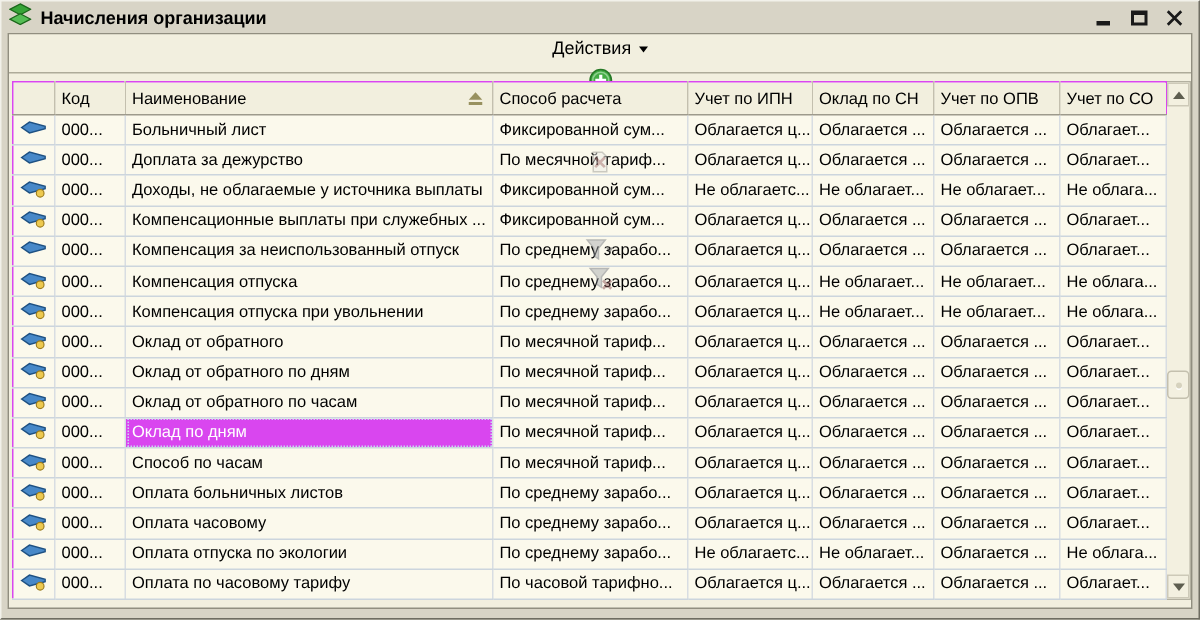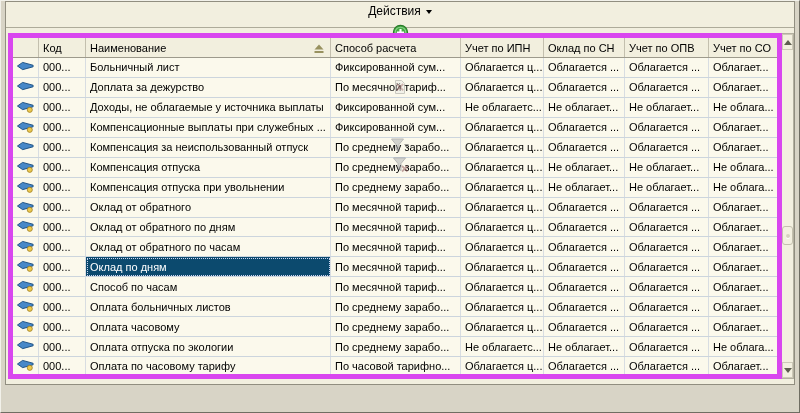--- a/index.html
+++ b/index.html
@@ -29,40 +29,62 @@
   .toolbar{height:26px;display:flex;align-items:center;padding:0 4px;gap:2px;border-bottom:1px solid #aeab9a;background:#f2efdf;flex-direction:column;}
   .tb-text{display:flex;align-items:center;gap:5px;font-size:12px;color:#000;background:none;border:none;padding:2px 5px;font-family:"Liberation Sans",sans-serif;cursor:default;}
   .caret{width:0;height:0;border-left:3.5px solid transparent;border-right:3.5px solid transparent;border-top:4px solid #000;margin-top:2px;}
   .tbtn{width:23px;height:22px;display:flex;align-items:center;justify-content:center;background:none;border:none;padding:0;cursor:default;}
   .tbtn.disabled{opacity:.5;filter:grayscale(55%);}
   .tb-sep{width:0;height:18px;border-left:1px solid #aca995;border-right:1px solid #fcfbf4;margin:0 3px;}
   .sum-lbl{font-size:14px;font-weight:bold;color:#23309a;line-height:1;}
   .sum-sub{font-size:10px;font-weight:bold;color:#7a5fd0;}
   
   .table-wrap{display:flex;margin:5px 0 0 2px;height:346px;}
-  table.list{border-collapse:collapse;table-layout:fixed;width:769px;background:#fbf9ec;border:5px solid #d946ef;font-size:11px;color:#000;}
+  table.list{border-collapse:collapse;table-layout:fixed;width:769px;background:#fbf9ec;border:1px solid #d946ef;font-size:11px;color:#000;}
   th{height:22px;background:#f2efde;border-right:1px solid #c3bfae;border-bottom:1px solid #9d9a8c;font-weight:normal;text-align:left;padding:0 4px;white-space:nowrap;overflow:hidden;position:relative;}
   td{height:18px;border-right:1px solid #d8dde2;border-bottom:1px solid #ccd5dd;padding:0 4px;white-space:nowrap;overflow:hidden;}
   td.c-icon{padding:0;text-align:center;vertical-align:middle;}
-  td.selected{background:#0c4a6e;color:#fff;outline:1px dotted #ccd5f2;outline-offset:-2px;}
+  td.selected{background:#d946ef;color:#fff;outline:1px dotted #ccd5f2;outline-offset:-2px;}
   .sort-glyph{position:absolute;right:5px;top:6px;}
   
   .vscroll{width:17px;height:346px;background:#f3f0e0;border:1px solid #b3b0a0;border-left:none;display:flex;flex-direction:column;}
   .sb-btn{height:16px;display:flex;align-items:center;justify-content:center;background:#f3f0e0;border:1px solid #cdc9b8;}
   .tri-up{width:0;height:0;border-left:4px solid transparent;border-right:4px solid transparent;border-bottom:5px solid #5e5e50;}
   .tri-down{width:0;height:0;border-left:4px solid transparent;border-right:4px solid transparent;border-top:5px solid #5e5e50;}
   .sb-track{flex:1;position:relative;}
   .sb-thumb{position:absolute;left:0px;right:0px;top:176px;height:19px;background:#f3f0e0;border:1px solid #c4c0ae;border-radius:3px;}
   .sb-thumb::after{content:"";position:absolute;left:50%;top:50%;width:4px;height:4px;margin:-2px 0 0 -2px;border-radius:50%;background:#d6d2be;box-shadow:0 1px 0 #fff;}
 </style>
 </head>
 <body>
 
 <div class="window">
 
+  <div class="titlebar">
+    <span>
+      <svg width="15" height="15" viewBox="0 0 16 16">
+        <polygon points="8,0.6 15.4,4.5 8,8.4 0.6,4.5" fill="#37a437" stroke="#1c681c" stroke-width="0.9"></polygon>
+        <polygon points="8,7.6 15.4,11.5 8,15.4 0.6,11.5" fill="#55bd55" stroke="#1c681c" stroke-width="0.9"></polygon>
+      </svg>
+    </span>
+    <span class="title">Начисления организации</span>
+    <div class="win-controls">
+      <span class="wc">
+          <span class="min-glyph"></span>
+        </span>
+      <span class="wc">
+          <span class="max-glyph"></span>
+        </span>
+      <span class="wc">
+        <svg width="12" height="12" viewBox="0 0 12 12">
+            <path d="M1.5 1.5 L10.5 10.5 M10.5 1.5 L1.5 10.5" stroke="#1a1a1a" stroke-width="1.8"></path>
+          </svg>
+      </span>
+    </div>
+  </div>
 
   <div class="content">
 
     <div class="toolbar">
       <button class="tb-text">
         <span>Действия</span>
         <span class="caret"></span>
       </button>
       <span class="tb-sep"></span>
 

